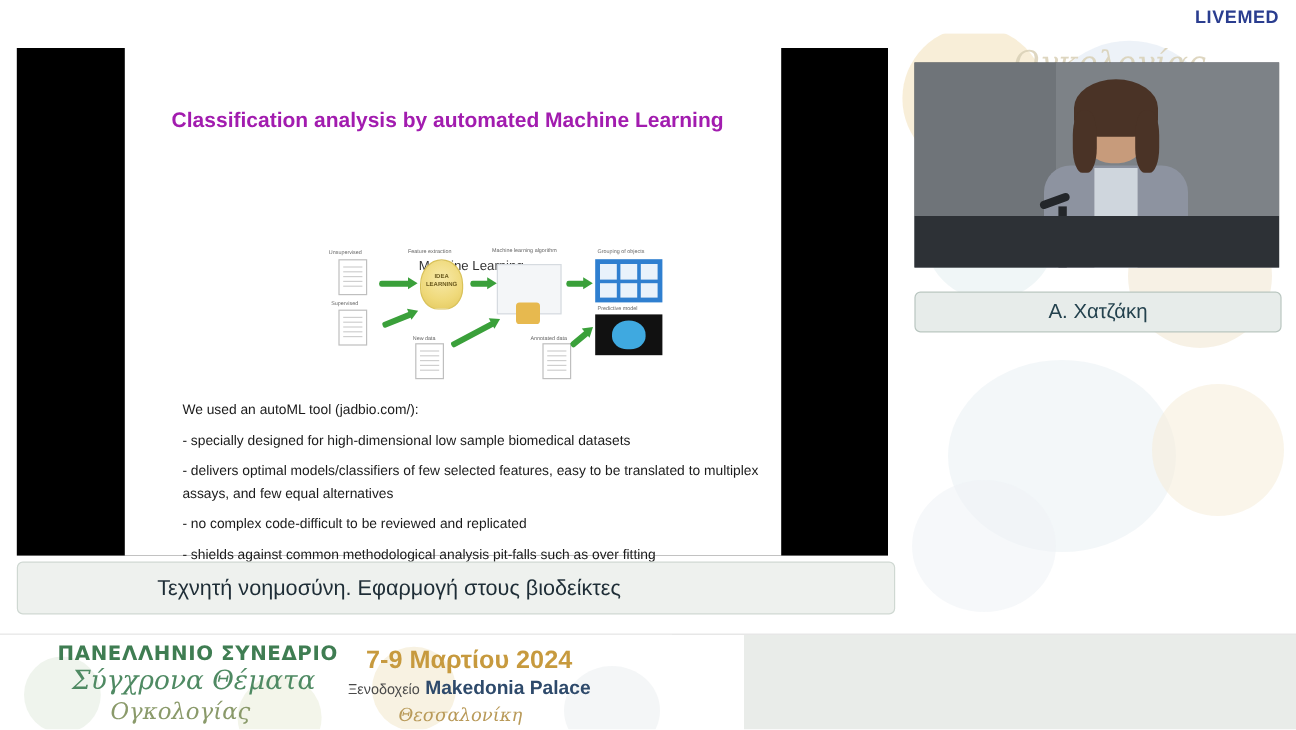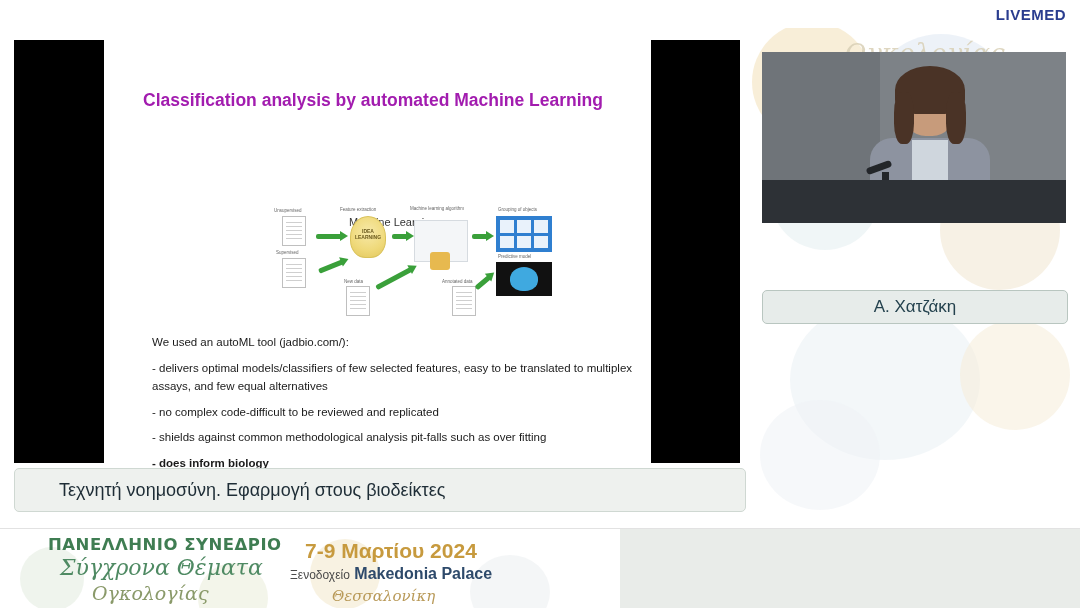--- a/index.html
+++ b/index.html
@@ -222,40 +222,39 @@
   .nameplate {
     position: absolute;
     left: 762px; top: 243px;
     width: 304px; height: 32px;
     background: #e7ecea;
     border: 1px solid #b9c6c0;
     border-radius: 5px;
     display: flex;
     align-items: center;
     justify-content: center;
-    margin-top: 47px;
   }
   .nameplate span {
     font-size: 17px;
     color: #24424e;
   }
 
   
   .sessionbar {
     position: absolute;
     left: 14px; top: 468px;
     width: 730px; height: 42px;
     background: #eef1ee;
     border: 1px solid #cfd8d2;
     border-radius: 5px;
     display: flex;
     align-items: center;
   }
   .sessionbar span {
-    padding-left: 44px;
+    padding-left: 116px;
     font-size: 18px;
     color: #1e2d36;
   }
 
   
   .bottom {
     position: absolute;
     left: 0; top: 528px;
     width: 1080px; height: 80px;
     background: #ffffff;
@@ -390,20 +389,21 @@
         <div class="arrow" style="left:42px; top:34px; width:26px;"></div>
         <div class="arrow" style="left:118px; top:34px; width:16px;"></div>
         <div class="arrow" style="left:198px; top:34px; width:16px;"></div>
         <div class="arrow" style="left:100px; top:76px; width:40px; transform:rotate(-28deg);"></div>
         <div class="arrow" style="left:200px; top:80px; width:18px; transform:rotate(-40deg);"></div>
         <div class="arrow" style="left:44px; top:64px; width:26px; transform:rotate(-22deg);"></div>
       </div>
 
       <div class="body-text">
         <p class="tight">We used an autoML tool (jadbio.com/):</p>
+        <p class="tight">- specially designed for high-dimensional low sample biomedical datasets</p>
         <p class="tight">- delivers optimal models/classifiers of few selected features, easy to be translated to multiplex assays, and few equal alternatives</p>
         <p class="tight">- no complex code-difficult to be reviewed and replicated</p>
         <p class="tight">- shields against common methodological analysis pit-falls such as over fitting</p>
         <p class="bold">- does inform biology</p>
       </div>
 
     </div>
   </div>
 
   <div class="video">

